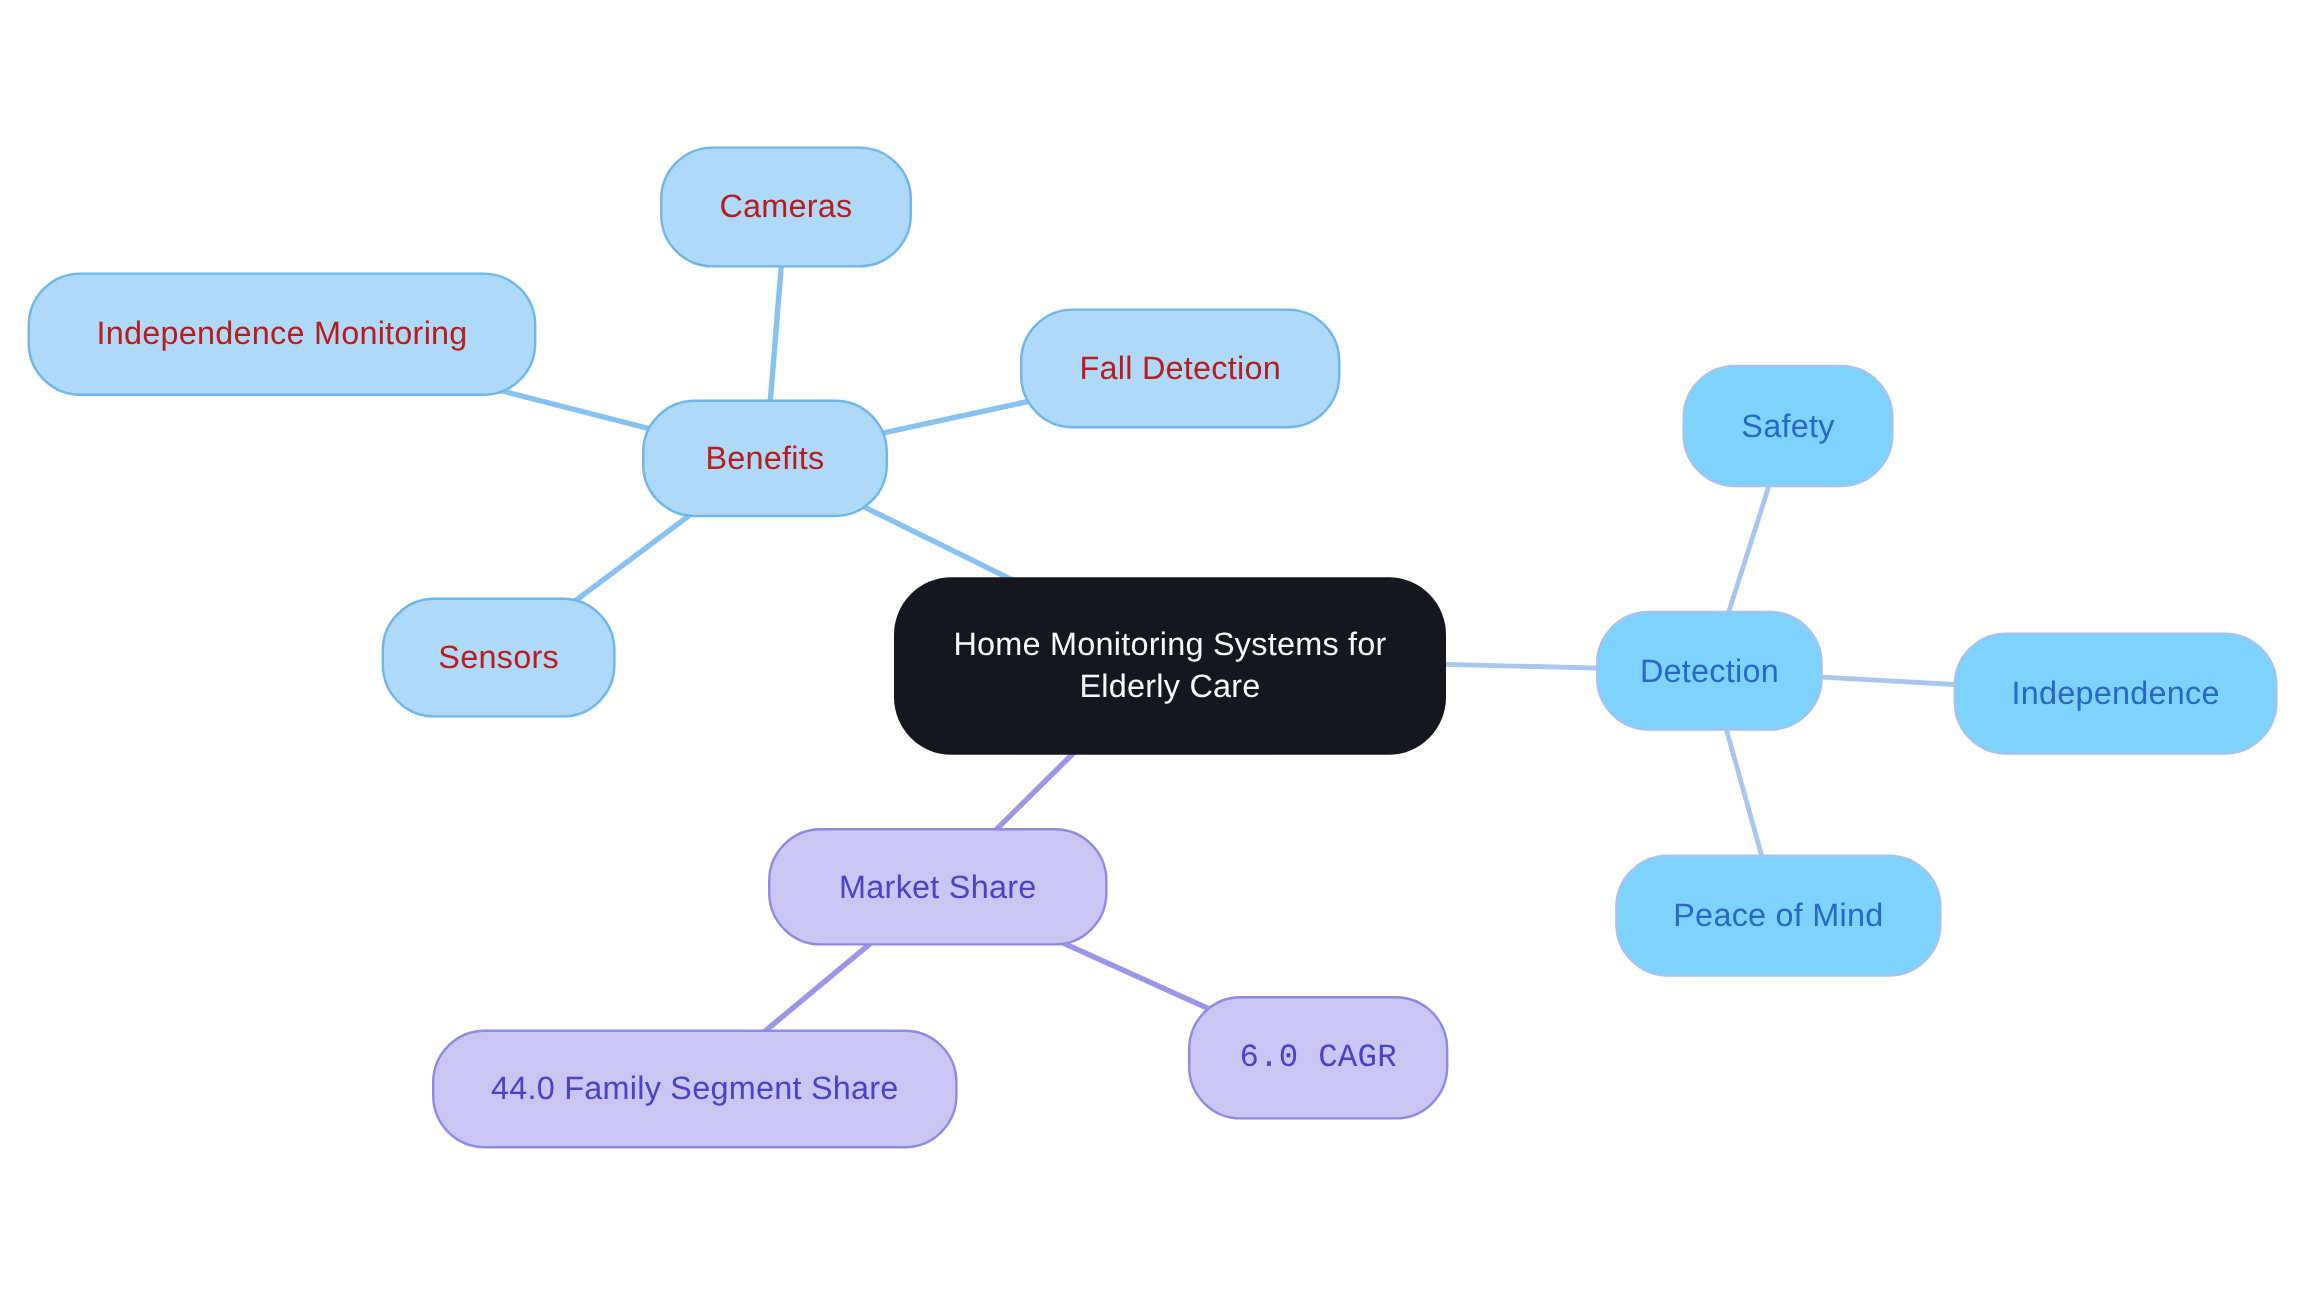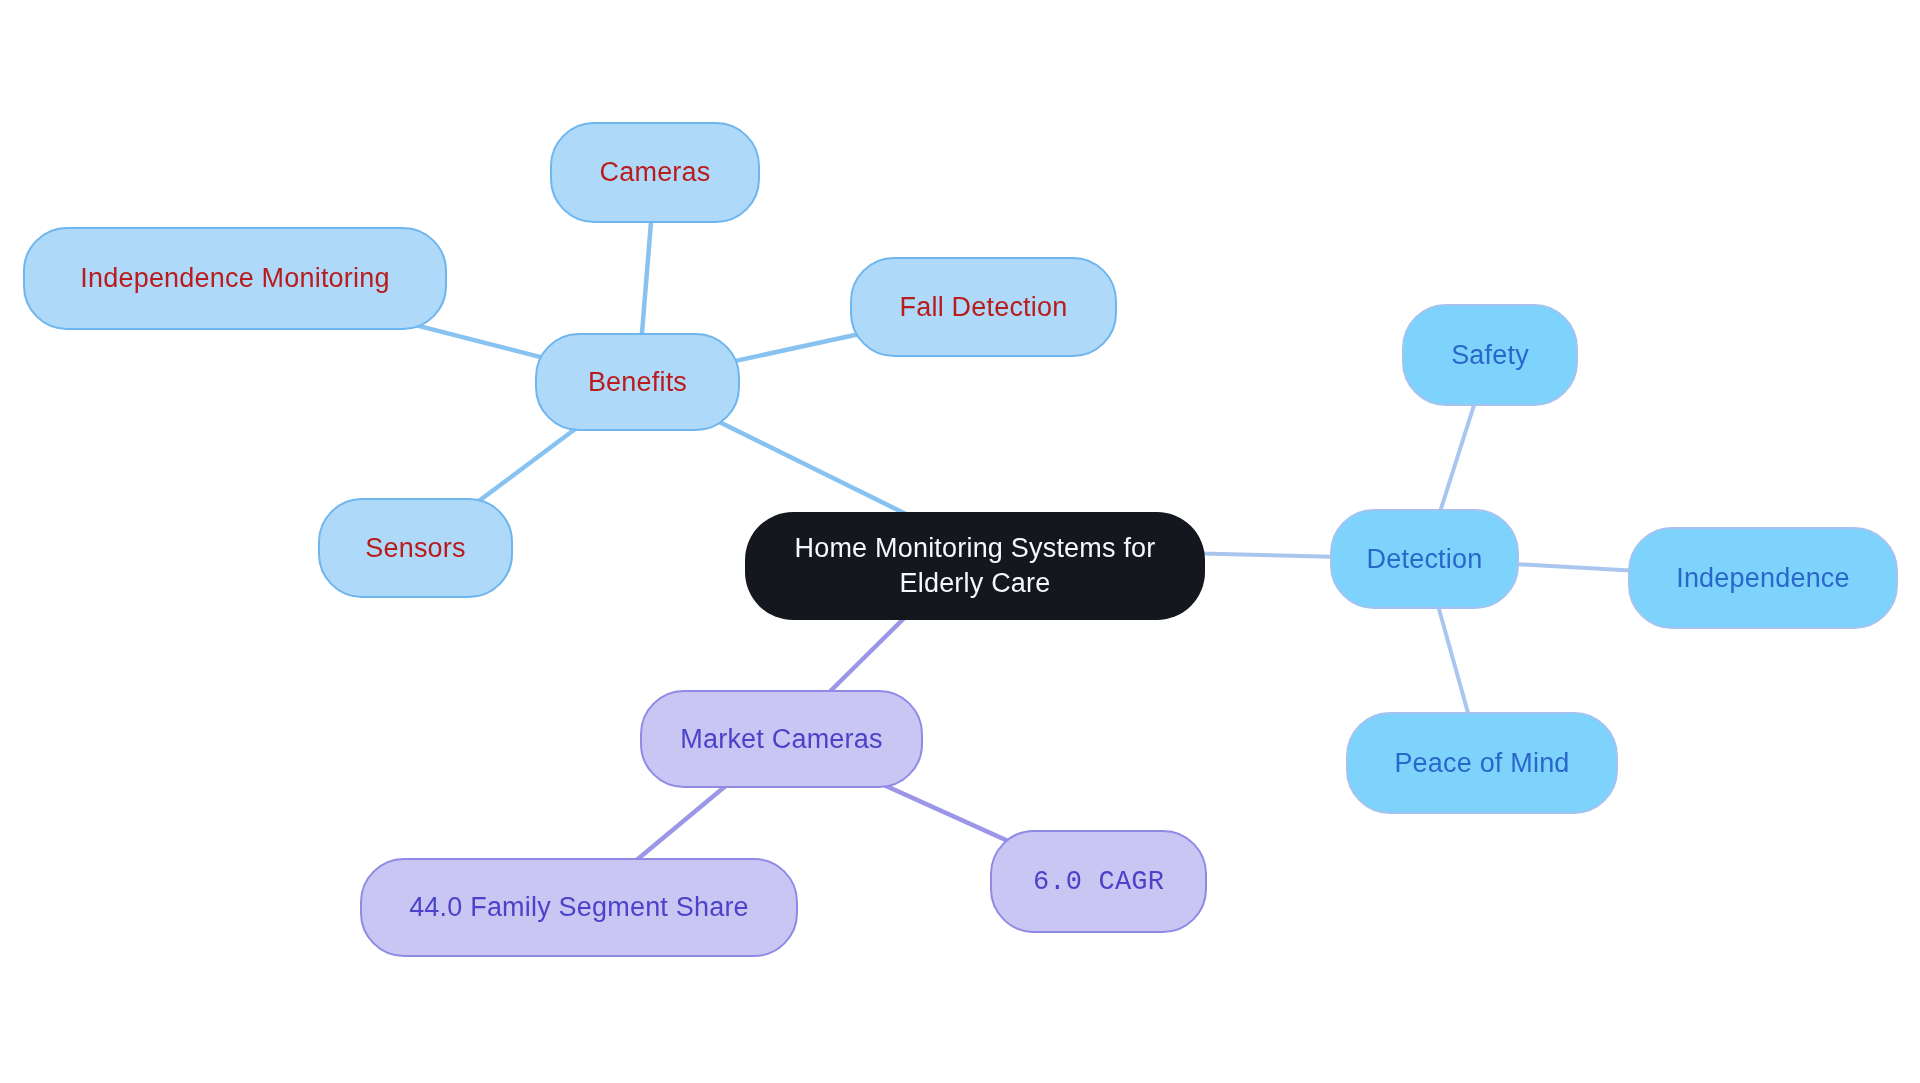--- a/index.html
+++ b/index.html
@@ -36,21 +36,21 @@
     border: none;
     border-radius: 48px;
     line-height: 1.3;
   }
   .g-root .label { max-width: 378px; }
   .g-features { background: #AED9F8; border: 2px solid #6FB5EE; color: #b91c1c; }
   .g-benefits { background: #7dd3fc; border: 2px solid #A4C3F0; color: #2A67CA; }
   .g-market   { background: #C9C6F4; border: 2px solid #8F8AE4; color: #4B42C9; }
 
   
-  #n-root        { left: 745px;  top: 512px; width: 460px; height: 108px; text-align: center; }
+  #n-root        { left: 745px;  top: 481px; width: 460px; height: 148px; text-align: center; }
   #n-features    { left: 535px;  top: 333px; width: 205px; height: 98px;  }
   #n-cameras     { left: 550px;  top: 122px; width: 210px; height: 101px; }
   #n-env         { left: 23px;   top: 227px; width: 424px; height: 103px; }
   #n-fall        { left: 850px;  top: 257px; width: 267px; height: 100px; }
   #n-sensors     { left: 318px;  top: 498px; width: 195px; height: 100px; text-align: right; }
   #n-benefits    { left: 1330px; top: 509px; width: 189px; height: 100px; }
   #n-safety      { left: 1402px; top: 304px; width: 176px; height: 102px; }
   #n-independence{ left: 1628px; top: 527px; width: 270px; height: 102px; }
   #n-peace       { left: 1346px; top: 712px; width: 272px; height: 102px; }
   #n-market      { left: 640px;  top: 690px; width: 283px; height: 98px;  }
@@ -104,21 +104,21 @@
     <span class="label">Safety</span>
   </div>
   <div id="n-independence" class="node g-benefits">
     <span class="label">Independence</span>
   </div>
   <div id="n-peace" class="node g-benefits">
     <span class="label">Peace of Mind</span>
   </div>
 
   <div id="n-market" class="node g-market">
-    <span class="label">Market Cameras</span>
+    <span class="label">Market Share</span>
   </div>
   <div id="n-family" class="node g-market">
     <span class="label">44.0 Family Segment Share</span>
   </div>
   <div id="n-cagr" class="node g-market">
     <span class="label">6.0 CAGR</span>
   </div>
 
 </div>
 

